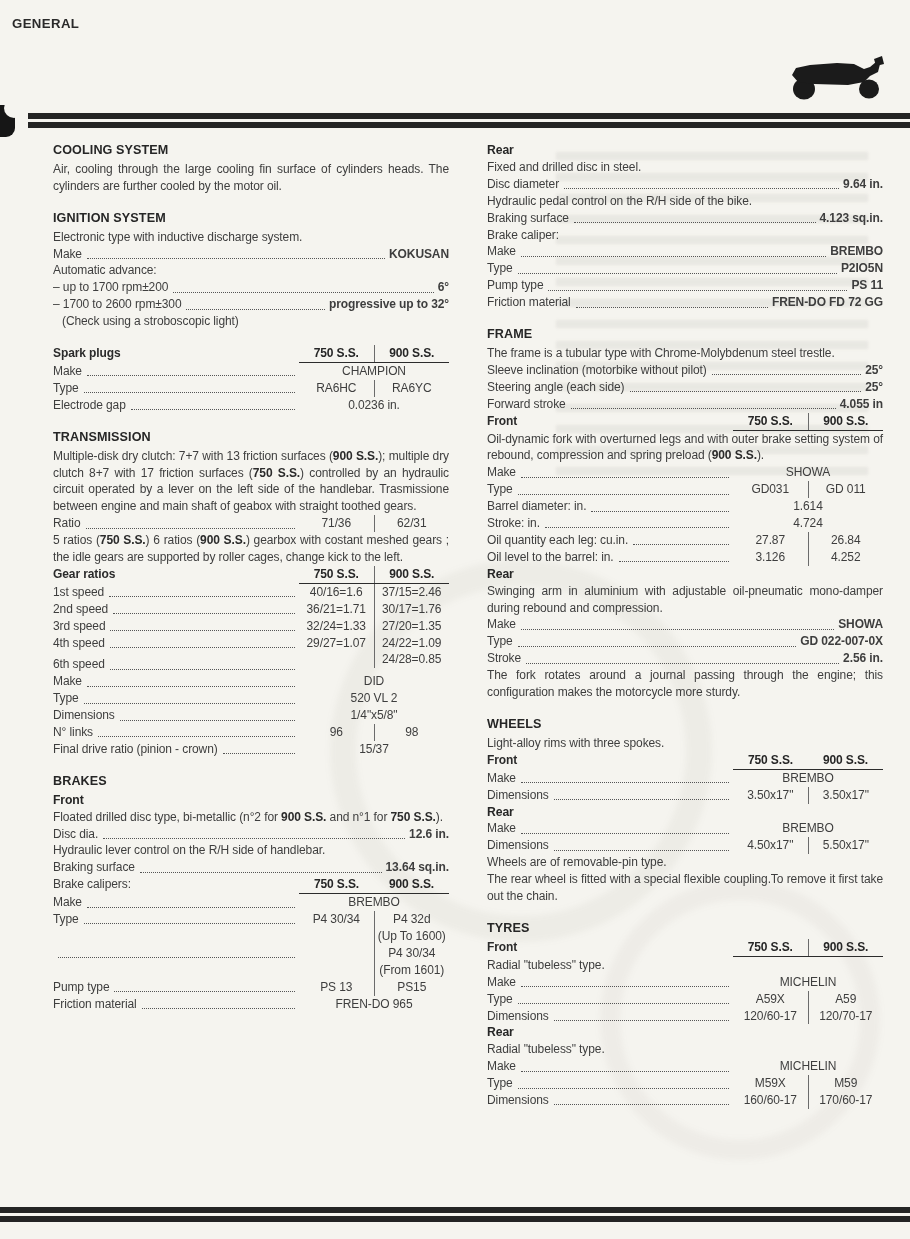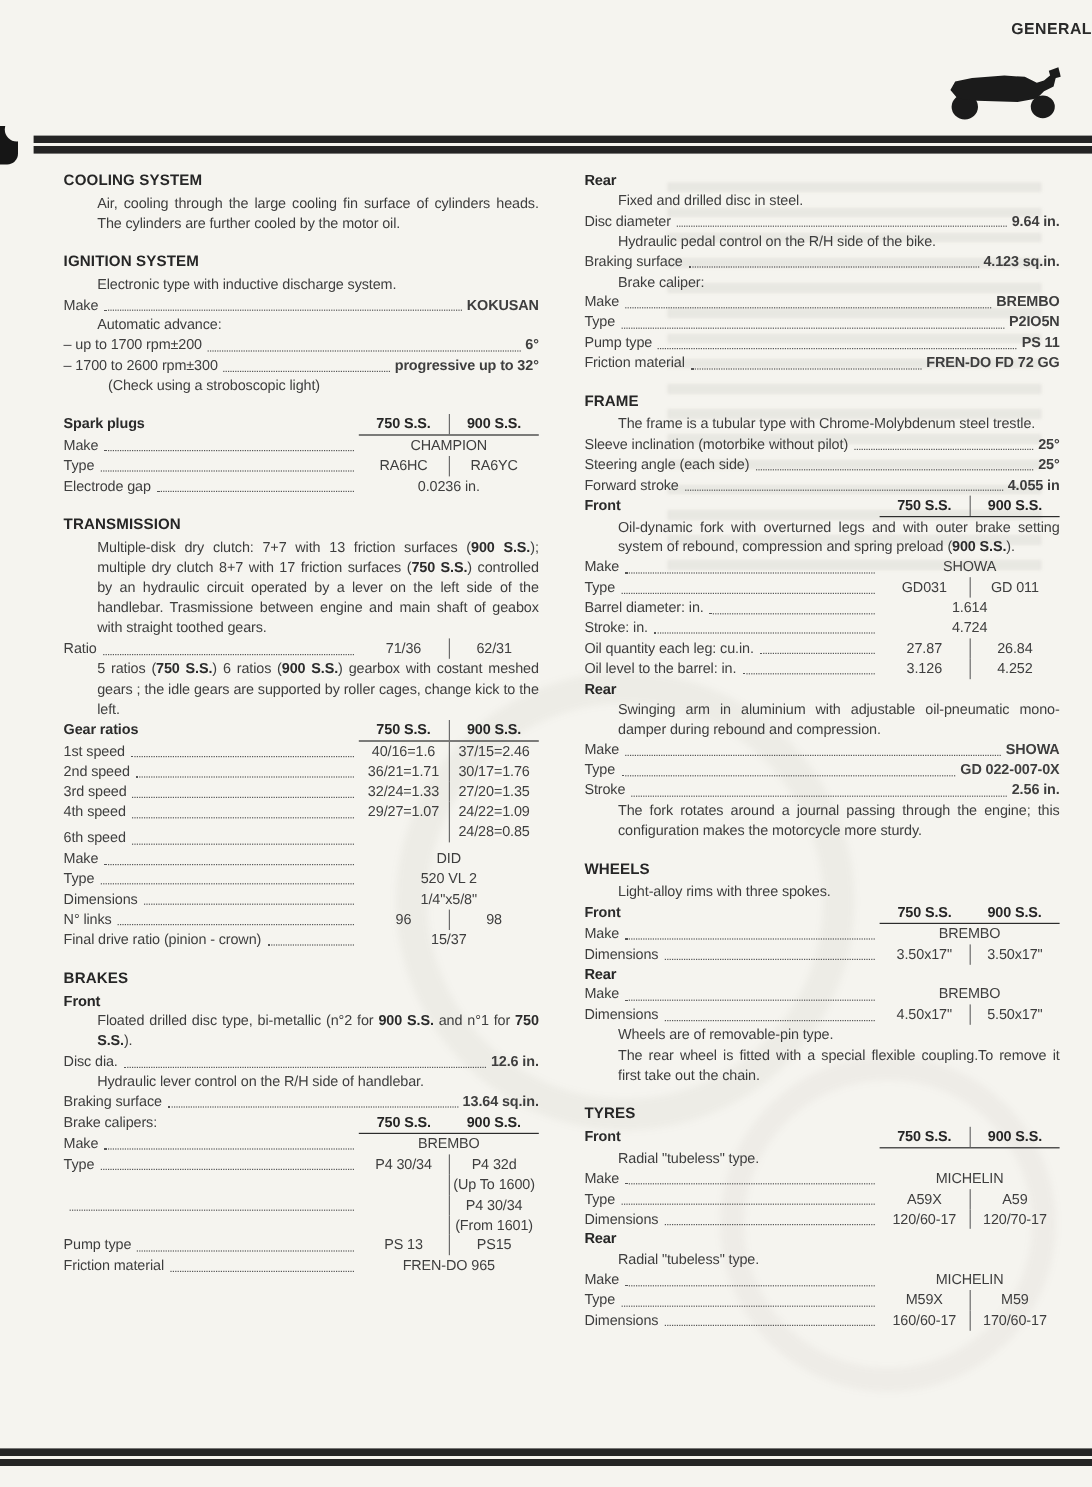--- a/index.html
+++ b/index.html
@@ -4,21 +4,21 @@
 <style>
   html,body{margin:0;padding:0;}
   body{
     width:910px;height:1239px;position:relative;overflow:hidden;
     background:#f5f4ef;
     font-family:"Liberation Sans",sans-serif;
     font-size:12px;line-height:16.9px;letter-spacing:-0.1px;
     color:#3e3e3e;
   }
   .page-title{
-    position:absolute;top:16px;left:0;width:100%;text-align:right;
+    position:absolute;top:16px;left:0;width:100%;text-align:left;
     font-weight:bold;font-size:13.2px;letter-spacing:.4px;color:#2a2a2a;text-indent:12px;
     z-index:2;
   }
   .moto-icon{position:absolute;top:53px;left:790px;width:94px;height:48px;z-index:2;}
   .rule{position:absolute;height:15px;z-index:2;
     background:linear-gradient(#242424 0 6px,transparent 6px 9px,#242424 9px 15px,transparent 15px);}
   .rule.top{left:28px;right:0;top:113px;}
   .rule.bottom{left:0;right:0;top:1207px;}
   .ink-blot{position:absolute;left:-4px;top:105px;width:19px;height:32px;background:#161616;
     border-radius:2px 9px 9px 2px;z-index:3;}
@@ -32,21 +32,21 @@
   .ghost.circle1{left:330px;top:560px;width:330px;height:330px;border-radius:50%;
     border:26px solid rgba(108,106,98,.055);filter:blur(3px);}
   .ghost.circle2{left:600px;top:880px;width:240px;height:240px;border-radius:50%;
     border:20px solid rgba(108,106,98,.05);filter:blur(3px);}
   .col{position:absolute;top:142px;width:396px;z-index:1;}
   .col.left{left:53px;}
   .col.right{left:487px;}
   .h1{font-weight:bold;font-size:12.6px;margin:15px 0 2px;color:#262626;letter-spacing:.1px;}
   .h2{font-weight:bold;font-size:12.2px;color:#262626;}
   .col>.h1:first-child,.col>.h2:first-child{margin-top:0;}
-  .p{text-align:justify;margin-left:28px;}
+  .p{text-align:justify;}
   .p.ind{padding-left:9px;}
   .mt{margin-top:15px;}
   .row{display:flex;align-items:baseline;}
   .lbl{white-space:nowrap;}
   .fill{flex:1;}
   .dots{flex:1;align-self:flex-end;border-bottom:1.5px dotted #555;margin:0 4px 3.5px 5px;min-width:10px;}
   .dots.nodots{border-bottom:none;}
   .val{white-space:nowrap;font-weight:bold;}
   .zone{width:150px;flex:none;display:flex;text-align:center;}
   .zone.single{display:block;white-space:nowrap;}

